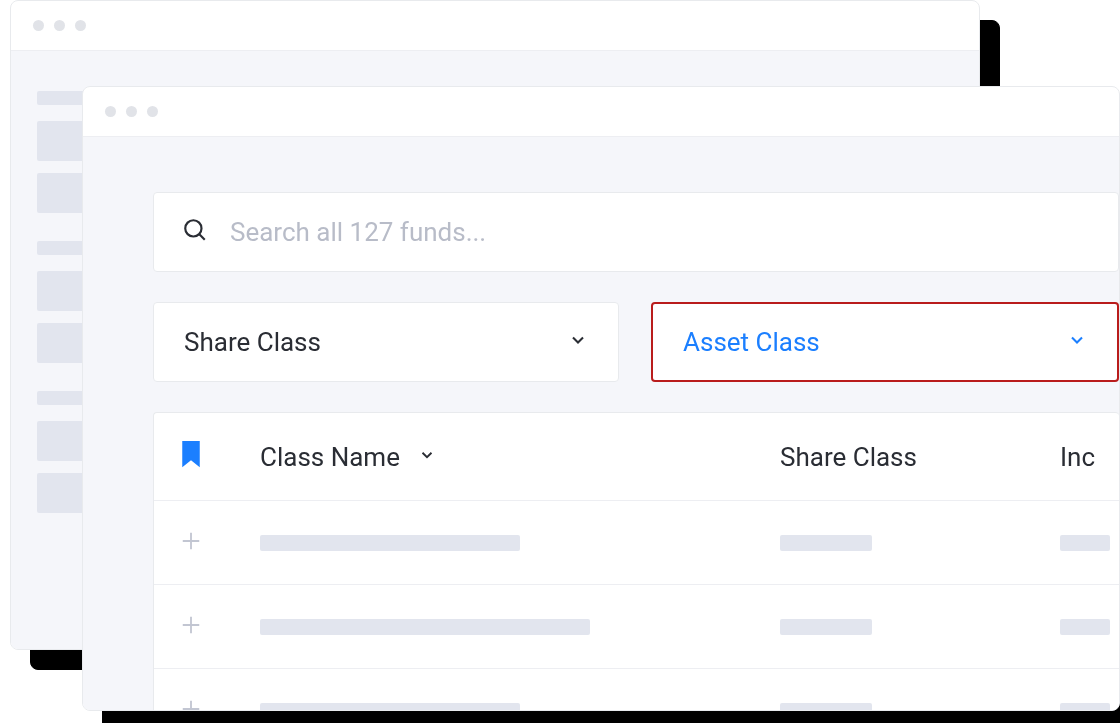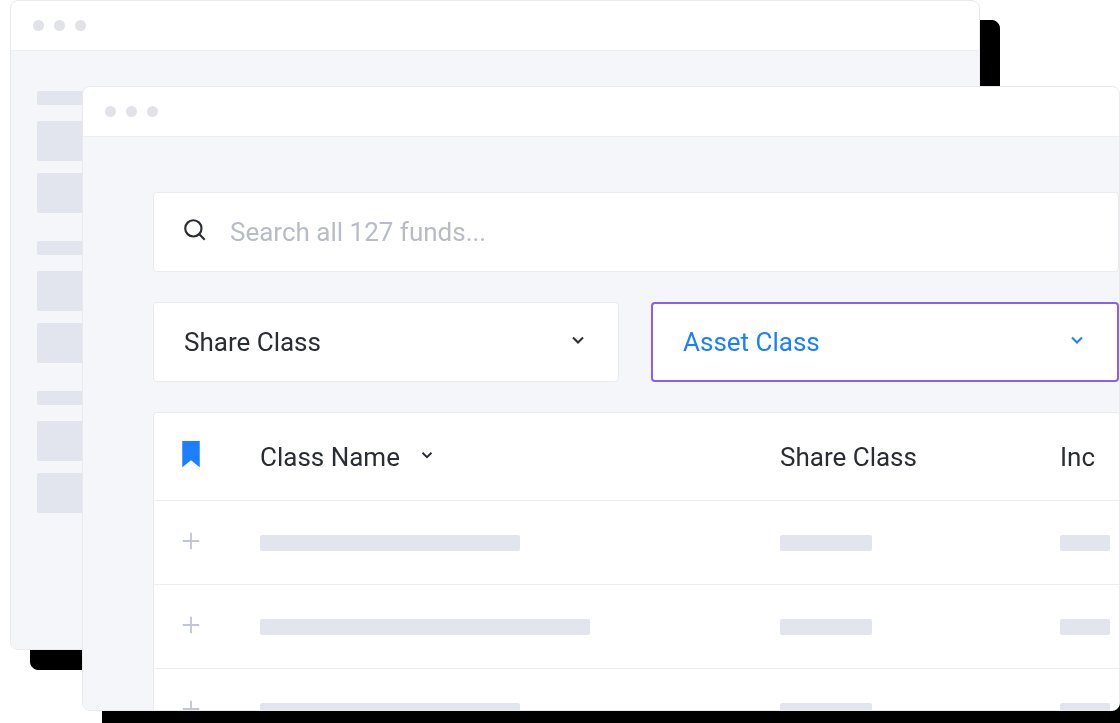--- a/index.html
+++ b/index.html
@@ -138,21 +138,21 @@
       padding: 0 30px;
       cursor: pointer;
     }
     
     .dropdown-label {
       font-size: 26px;
       color: #2a2d34;
     }
     
     .dropdown.active {
-      border: 2px solid #8b5cf6;
+      border: 2px solid #b91c1c;
     }
     
     .dropdown.active .dropdown-label {
       color: #1b7fff;
     }
     
     .chevron svg {
       width: 20px;
       height: 20px;
       stroke-width: 2.5;

